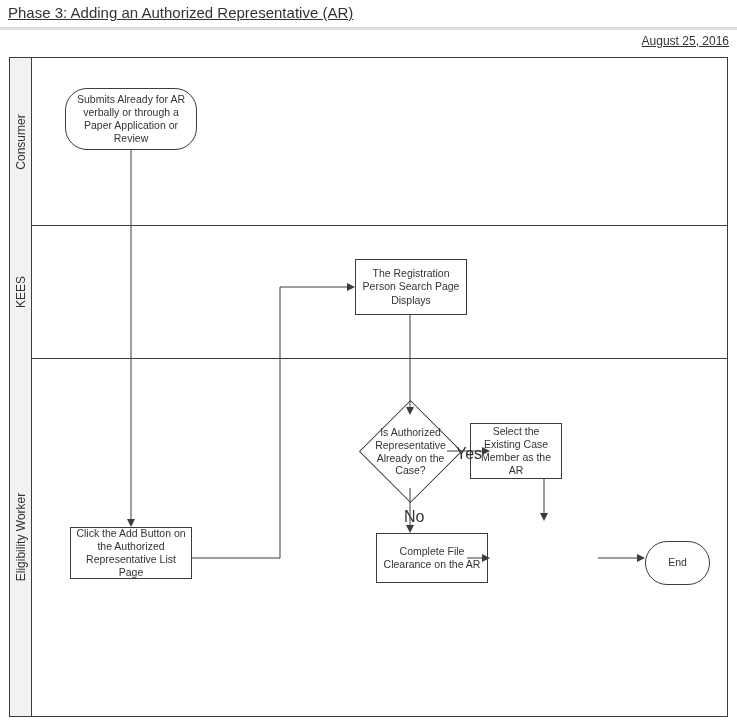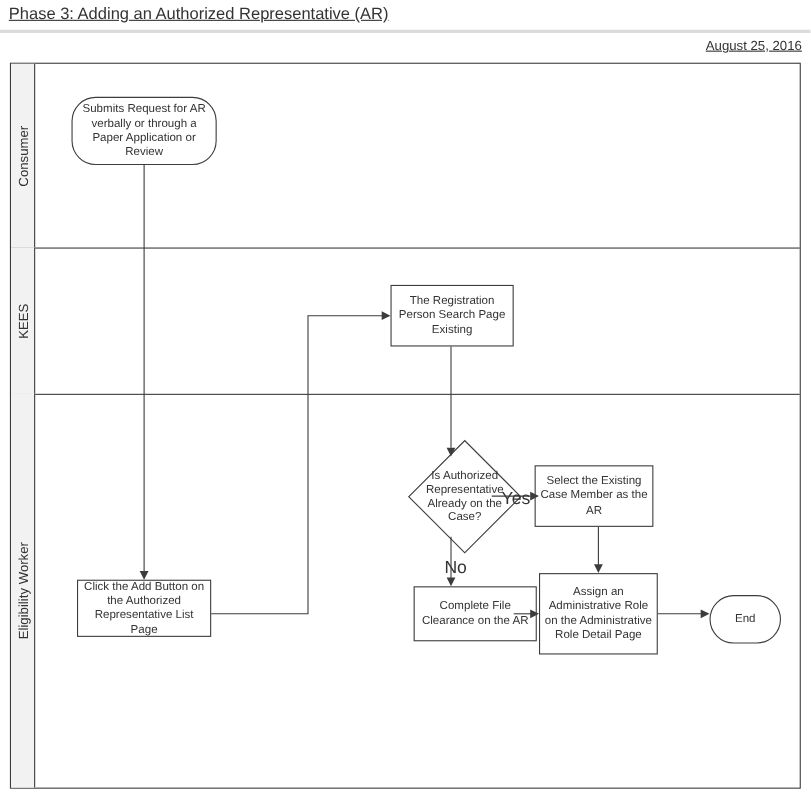--- a/index.html
+++ b/index.html
@@ -72,21 +72,20 @@
   }
   .n-rect{
     border:1px solid #3c3c3c;
   }
   .n-term{
     border:1px solid #3c3c3c;
     border-radius:22px;
   }
   .diamond-wrap{
     position:absolute;
-    margin-left:12px;
   }
   .diamond{
     width:100%;
     height:100%;
     border:1px solid #3c3c3c;
     transform:rotate(45deg);
     background:#fff;
     box-sizing:border-box;
   }
   .diamond-text{
@@ -141,36 +140,35 @@
   <div class="lane-header" style="top:0;height:167px;">
     <span>Consumer</span>
   </div>
   <div class="lane-header" style="top:167px;height:133px;">
     <span>KEES</span>
   </div>
   <div class="lane-header" style="top:300px;bottom:0;">
     <span>Eligibility Worker</span>
   </div>
 
-  <div class="node n-term" style="left:55px;top:30px;width:132px;height:62px;">Submits Request for AR verbally or through a Paper Application or Review</div>
-
-  <div class="node n-rect" style="left:345px;top:201px;width:112px;height:56px;">The Registration Person Search Page Existing</div>
+  <div class="node n-term" style="left:55px;top:30px;width:132px;height:62px;">Submits Already for AR verbally or through a Paper Application or Review</div>
+
+  <div class="node n-rect" style="left:345px;top:201px;width:112px;height:56px;">The Registration Person Search Page Displays</div>
 
   <div class="diamond-wrap" style="left:364px;top:357px;width:73px;height:73px;">
     <div class="diamond"></div>
     <div class="diamond-text">Is Authorized Representative Already on the Case?</div>
   </div>
 
-  <div class="node n-rect" style="left:476px;top:365px;width:108px;height:56px;">Select the Existing Case Member as the AR</div>
+  <div class="node n-rect" style="left:460px;top:365px;width:92px;height:56px;">Select the Existing Case Member as the AR</div>
 
   <div class="node n-rect" style="left:60px;top:469px;width:122px;height:52px;">Click the Add Button on the Authorized Representative List Page</div>
 
   <div class="node n-rect" style="left:345px;top:475px;width:112px;height:50px;margin-left:21px;">Complete File Clearance on the AR</div>
 
-  <div class="node n-rect" style="left:480px;top:463px;width:108px;height:74px;">Assign an Administrative Role on the Administrative Role Detail Page</div>
 
   <div class="node n-term" style="left:635px;top:483px;width:65px;height:44px;">End</div>
 
   <div class="edge-label" style="left:446px;top:387px;">Yes</div>
   <div class="edge-label" style="left:394px;top:450px;">No</div>
 
   <svg class="arrows">
     <defs></defs>
 
     <line x1="121" y1="92" x2="121" y2="462"></line>

